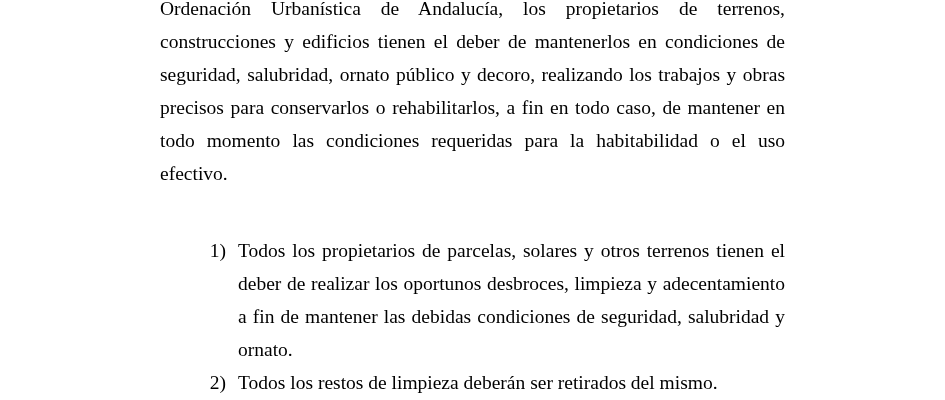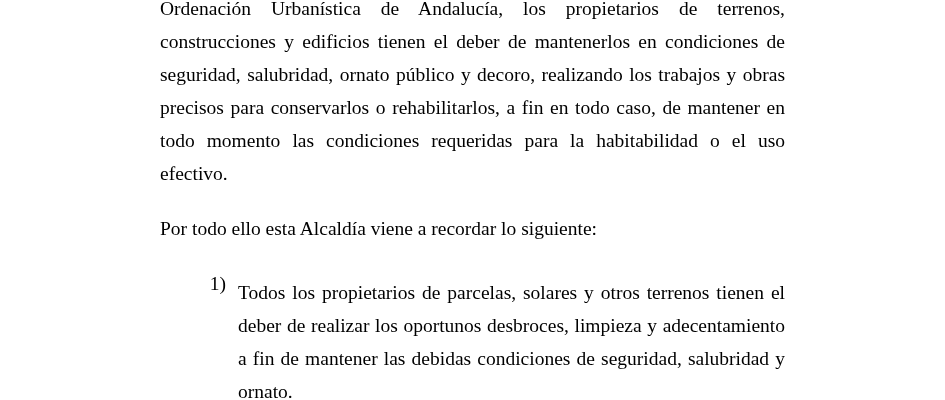--- a/index.html
+++ b/index.html
@@ -50,33 +50,31 @@
     flex: 0 0 auto;
     width: 34px;
     text-align: right;
     padding-right: 12px;
     box-sizing: border-box;
   }
   ol.numbered li .item-text {
     flex: 1 1 auto;
     text-align: justify;
     text-justify: inter-word;
-    margin-top: 9px;
   }
 </style>
 </head>
 <body>
 
 <div class="page">
 
   <p class="para para-clipped-top">Ordenación Urbanística de Andalucía, los propietarios de terrenos, construcciones y edificios tienen el deber de mantenerlos en condiciones de seguridad, salubridad, ornato público y decoro, realizando los trabajos y obras precisos para conservarlos o rehabilitarlos, a fin en todo caso, de mantener  en todo momento las condiciones requeridas para la habitabilidad o el uso efectivo.</p>
 
   <div class="spacer-sm"></div>
 
-  <p class="para">Por todo ello esta Alcaldía viene a recordar lo siguiente:</p>
 
   <div class="spacer-sm"></div>
 
   <ol class="numbered">
     <li>
       <span class="marker">1)</span>
       <span class="item-text">Todos los propietarios de parcelas, solares y otros terrenos tienen el deber de realizar los oportunos desbroces, limpieza y adecentamiento a fin de mantener las debidas condiciones de seguridad, salubridad y ornato.</span>
     </li>
     <li>
       <span class="marker">2)</span>

